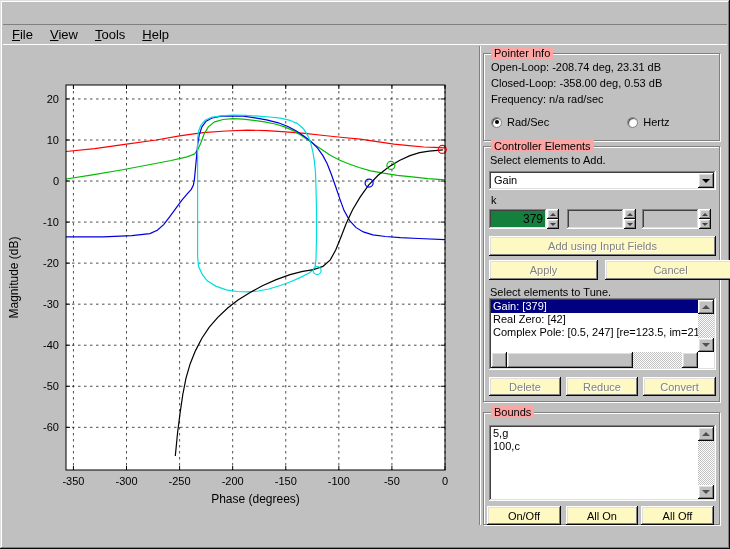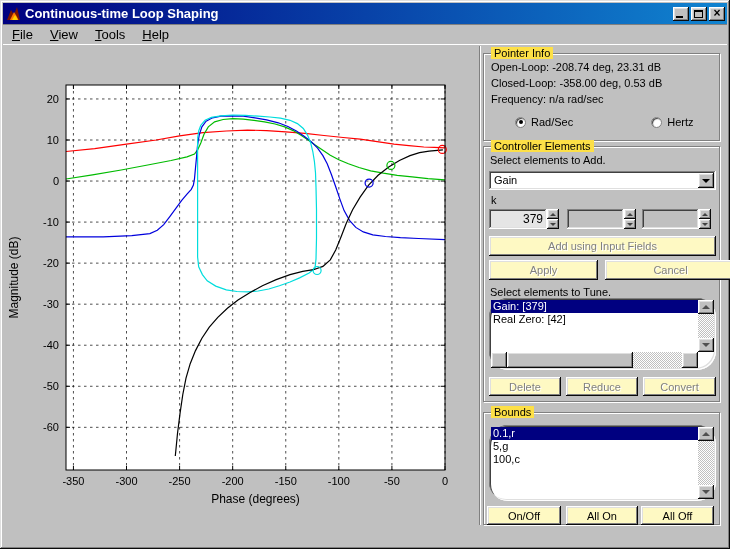--- a/index.html
+++ b/index.html
@@ -24,53 +24,53 @@
     display:flex;align-items:center;padding-left:7px;border-bottom:1px solid #fff;box-shadow:0 1px 0 #808080 inset;}
   .menu-item{font-size:13px;color:#000;margin-right:13px;padding:3px 2px;}
   .menu-item u{text-decoration:underline;}
   
   .figure{position:absolute;left:2px;top:46px;width:477px;height:480px;background:#c0c0c0;}
   .figure svg{display:block;}
   .divider-v{position:absolute;left:479px;top:46px;width:2px;height:479px;border-left:1px solid #808080;border-right:1px solid #fff;}
   
   .panel{position:absolute;left:481px;top:46px;width:246px;height:480px;background:#c0c0c0;}
   .groupbox{position:absolute;border:1px solid #808080;box-shadow:1px 1px 0 #fff, inset 1px 1px 0 #fff;}
-  .gb-title{position:absolute;top:-7px;left:7px;background:#fde047;padding:0 3px;font-size:11px;color:#000;line-height:12px;}
+  .gb-title{position:absolute;top:-7px;left:7px;background:#fca5a5;padding:0 3px;font-size:11px;color:#000;line-height:12px;}
   .gb-pointer{left:2px;top:7px;width:237px;height:88px;}
   .pi-line{position:absolute;left:7px;font-size:11px;color:#000;white-space:nowrap;}
   .radio-row{position:absolute;left:7px;top:62px;right:6px;display:flex;}
-  .radio{display:flex;align-items:center;gap:5px;font-size:11px;margin-left:24px;}
+  .radio{display:flex;align-items:center;gap:5px;font-size:11px;}
   .radio.r2{margin-left:78px;}
   .radio-circle{width:11px;height:11px;border-radius:50%;background:#fff;border:1px solid #808080;
     box-shadow:inset 1px 1px 1px #404040, inset -1px -1px 1px #fff;position:relative;}
   .radio-circle.selected::after{content:"";position:absolute;left:2.5px;top:2.5px;width:4px;height:4px;border-radius:50%;background:#000;}
   .gb-controller{left:2px;top:100px;width:237px;height:256px;}
   .small-label{position:absolute;font-size:11px;color:#000;}
   .combobox{position:absolute;left:5px;top:24px;width:227px;height:19px;background:#fff;
     box-shadow:inset -1px -1px #fff, inset 1px 1px #808080, inset -2px -2px #dfdfdf, inset 2px 2px #404040;}
   .combo-value{position:absolute;left:5px;top:3px;font-size:11px;}
   .combo-btn{position:absolute;right:2px;top:2px;bottom:2px;width:16px;background:#c0c0c0;
     box-shadow:inset -1px -1px #0a0a0a, inset 1px 1px #fff, inset -2px -2px #808080, inset 2px 2px #dfdfdf;}
   .tri-down{position:absolute;left:4px;top:6px;width:0;height:0;border-left:4px solid transparent;border-right:4px solid transparent;border-top:4px solid #000;}
   .spin-group{position:absolute;top:62px;height:20px;}
-  .spin-field{position:absolute;left:0;top:0;height:20px;background:#e5e5e5;border:0;
+  .spin-field{position:absolute;left:0;top:0;height:20px;background:#15803d;border:0;
     box-shadow:inset -1px -1px #fff, inset 1px 1px #808080, inset -2px -2px #dfdfdf, inset 2px 2px #404040;
     font-size:12px;text-align:right;padding:0 4px;color:#000;}
   .spin-field.disabled{background:#c0c0c0;}
   .spinner{position:absolute;top:0;width:12px;height:20px;}
   .spin-btn{position:absolute;left:0;width:12px;height:10px;background:#c0c0c0;
     box-shadow:inset -1px -1px #0a0a0a, inset 1px 1px #fff, inset -2px -2px #808080, inset 2px 2px #dfdfdf;}
   .spin-btn.up{top:0;} .spin-btn.down{top:10px;}
   .spin-btn .t-up{position:absolute;left:3px;top:3.5px;width:0;height:0;border-left:3px solid transparent;border-right:3px solid transparent;border-bottom:3px solid #404040;}
   .spin-btn .t-dn{position:absolute;left:3px;top:4px;width:0;height:0;border-left:3px solid transparent;border-right:3px solid transparent;border-top:3px solid #404040;}
   .btn{position:absolute;background:#fef9c3;border:0;font-size:11px;color:#000;
     box-shadow:inset -1px -1px #0a0a0a, inset 1px 1px #fff, inset -2px -2px #808080, inset 2px 2px #dfdfdf;}
   .btn.disabled{color:#808080;text-shadow:1px 1px 0 #fff;}
   .listbox{position:absolute;background:#fff;
-    box-shadow:inset -1px -1px #fff, inset 1px 1px #808080, inset -2px -2px #dfdfdf, inset 2px 2px #404040;border-radius:19px;}
+    box-shadow:inset -1px -1px #fff, inset 1px 1px #808080, inset -2px -2px #dfdfdf, inset 2px 2px #404040;}
   .list-items{position:absolute;left:2px;top:2px;right:18px;bottom:2px;overflow:hidden;}
   .list-items.has-h{bottom:18px;}
   .list-item{font-size:11px;color:#000;height:13px;line-height:13px;white-space:nowrap;padding-left:2px;}
   .list-item.selected{background:#000080;color:#fff;}
   .checker{background:#fff;background-image:
       linear-gradient(45deg,#c0c0c0 25%,transparent 25%,transparent 75%,#c0c0c0 75%),
       linear-gradient(45deg,#c0c0c0 25%,transparent 25%,transparent 75%,#c0c0c0 75%);
     background-size:2px 2px;background-position:0 0,1px 1px;}
   .vscroll{position:absolute;top:2px;right:2px;bottom:2px;width:16px;}
   .vscroll.above-h{bottom:18px;}
@@ -90,41 +90,20 @@
   
   .statusbar{position:absolute;left:3px;right:3px;bottom:3px;height:21px;background:#c0c0c0;}
   .status-inset{position:absolute;left:2px;right:2px;top:3px;bottom:1px;
     box-shadow:inset 1px 1px #808080, inset -1px -1px #fff;font-size:12px;color:#000;line-height:17px;padding-left:5px;}
 </style>
 </head>
 <body>
 
 <div class="window">
 
-  <div class="titlebar">
-    <span class="app-icon">
-      <svg width="16" height="16" viewBox="0 0 16 16">
-        <polygon points="1,14 5,4 8,9 11,1 14,14" fill="#7a1500"></polygon>
-        <polygon points="4,14 8,6 10.5,10 12.5,14" fill="#ff7a00"></polygon>
-        <polygon points="6,14 9,9 11,12 11.8,14" fill="#ffd000"></polygon>
-      </svg>
-    </span>
-    <span class="title">Continuous-time Loop Shaping</span>
-    <span class="winbtns">
-      <button class="winbtn">
-          <span class="glyph-min"></span>
-        </button>
-      <button class="winbtn">
-          <span class="glyph-max"></span>
-        </button>
-      <button class="winbtn">
-          <span class="glyph-close">×</span>
-        </button>
-    </span>
-  </div>
 
   <div class="menubar">
     <span class="menu-item"><u>F</u>ile</span>
     <span class="menu-item"><u>V</u>iew</span>
     <span class="menu-item"><u>T</u>ools</span>
     <span class="menu-item"><u>H</u>elp</span>
   </div>
 
   <div class="figure">
     <svg id="plot" width="477" height="480" viewBox="0 0 477 480">
@@ -283,20 +262,21 @@
       <button class="btn disabled" style="left:5px;top:89px;width:227px;height:20px">Add using Input Fields</button>
       <button class="btn disabled" style="left:5px;top:113px;width:109px;height:20px">Apply</button>
       <button class="btn disabled" style="left:121px;top:113px;width:131px;height:20px">Cancel</button>
 
       <div class="small-label" style="left:6px;top:139px">Select elements to Tune.</div>
 
       <div class="listbox" style="left:5px;top:151px;width:227px;height:72px">
         <div class="list-items has-h">
             <div class="list-item selected">Gain: [379]</div>
             <div class="list-item">Real Zero: [42]</div>
+            <div class="list-item">Complex Pole: [0.5, 247] [re=123.5, im=21</div>
           </div>
         <div class="vscroll above-h checker">
           <span class="sb-btn top">
               <span class="t-up"></span>
             </span>
           <span class="sb-btn bottom">
               <span class="t-dn"></span>
             </span>
         </div>
         <div class="hscroll checker">
@@ -310,21 +290,20 @@
 
       <button class="btn disabled" style="left:5px;top:230px;width:72px;height:19px">Delete</button>
       <button class="btn disabled" style="left:82px;top:230px;width:72px;height:19px">Reduce</button>
       <button class="btn disabled" style="left:159px;top:230px;width:73px;height:19px">Convert</button>
     </div>
 
     <div class="groupbox gb-bounds">
       <span class="gb-title">Bounds</span>
       <div class="listbox" style="left:5px;top:12px;width:227px;height:76px">
         <div class="list-items">
-            <div class="list-item selected">0.1,r</div>
             <div class="list-item">5,g</div>
             <div class="list-item">100,c</div>
           </div>
         <div class="vscroll checker">
           <span class="sb-btn top">
               <span class="t-up"></span>
             </span>
           <span class="sb-btn bottom">
               <span class="t-dn"></span>
             </span>

